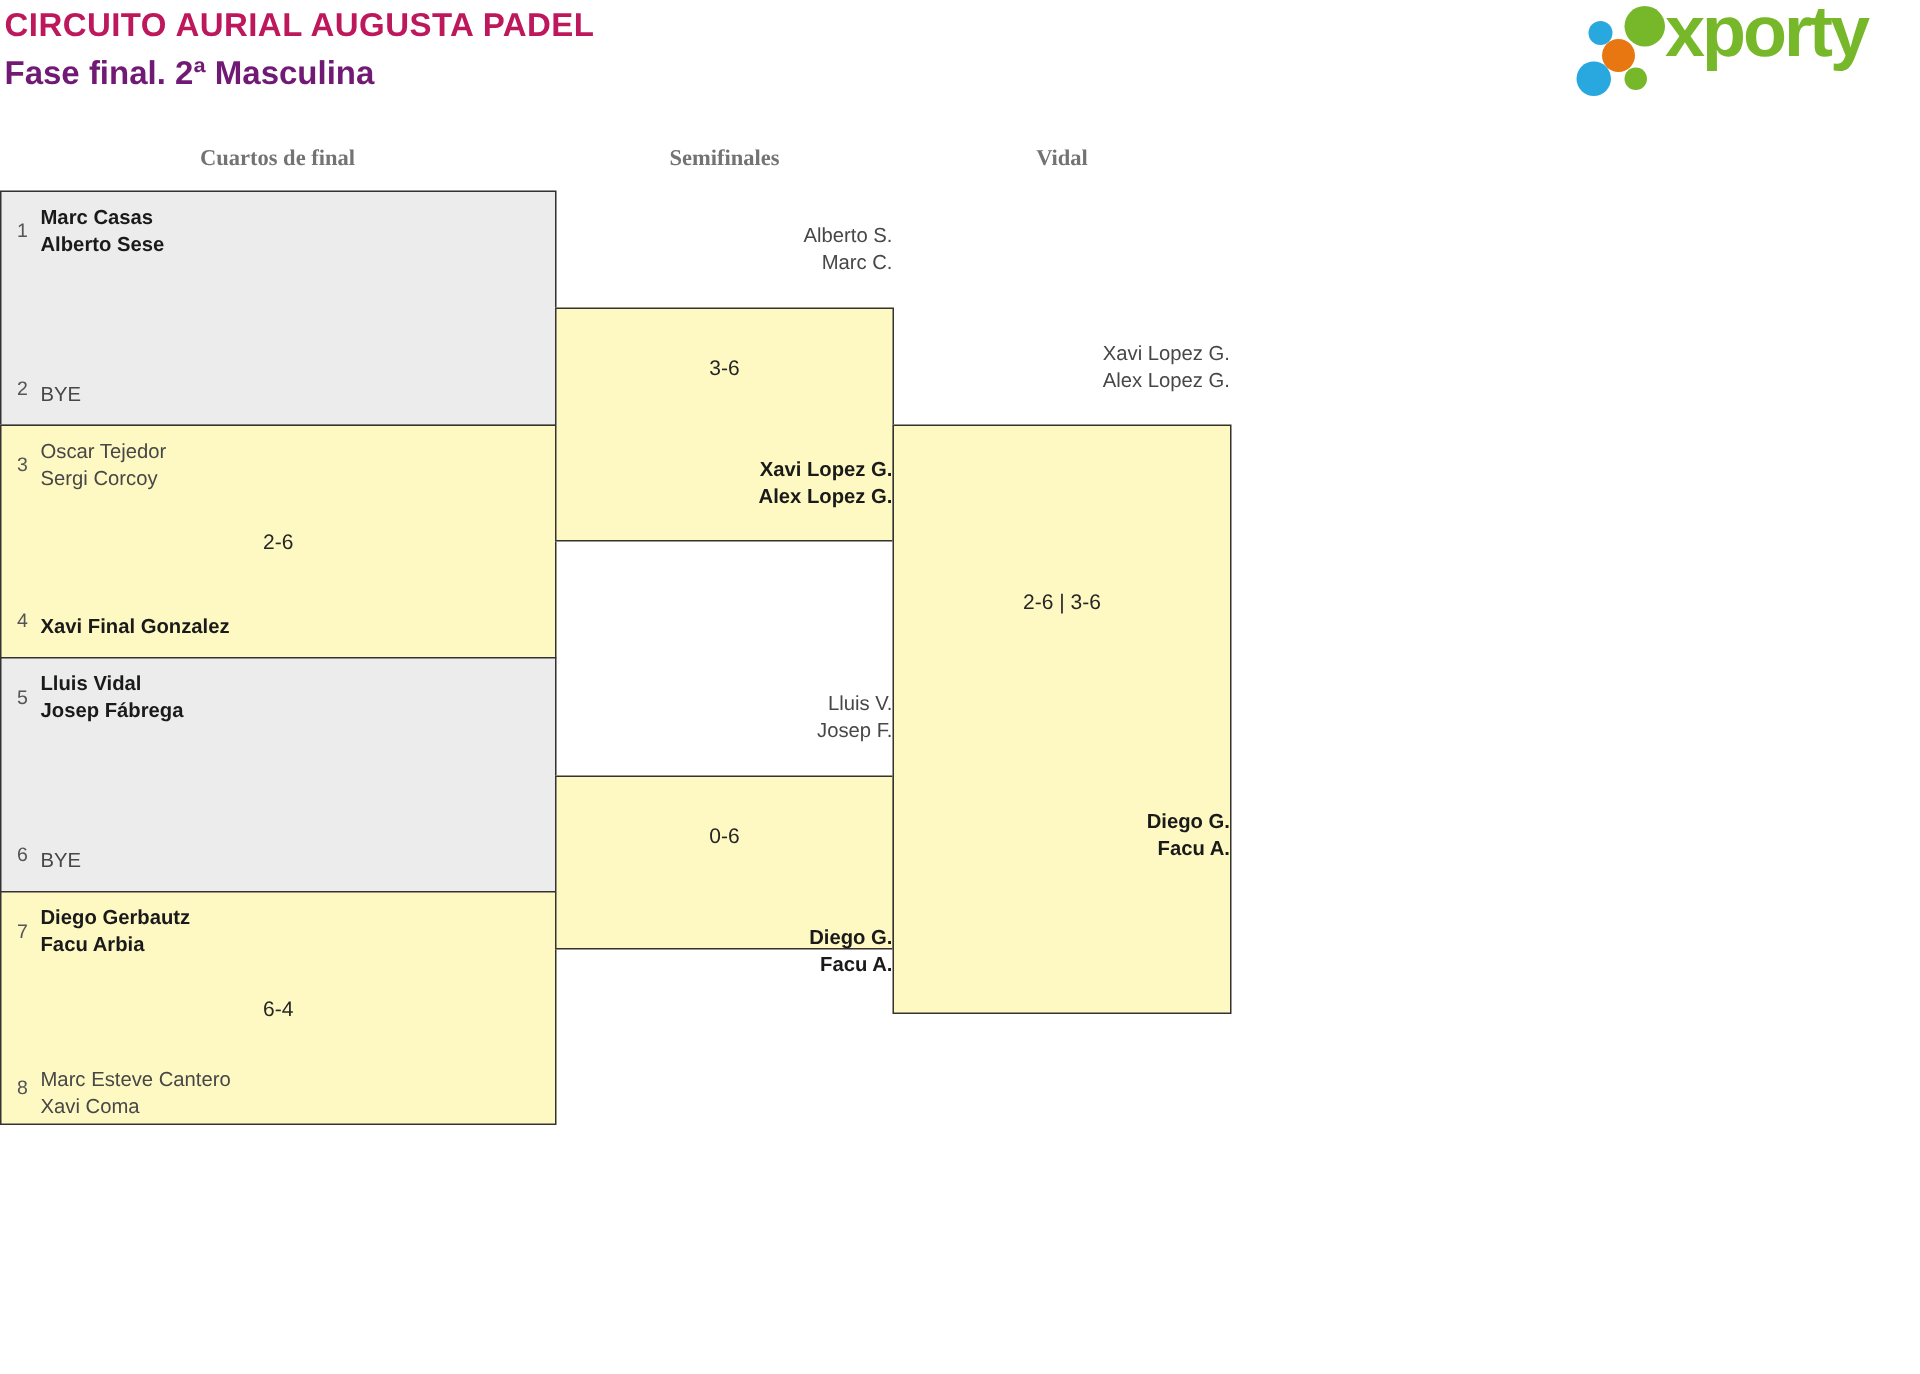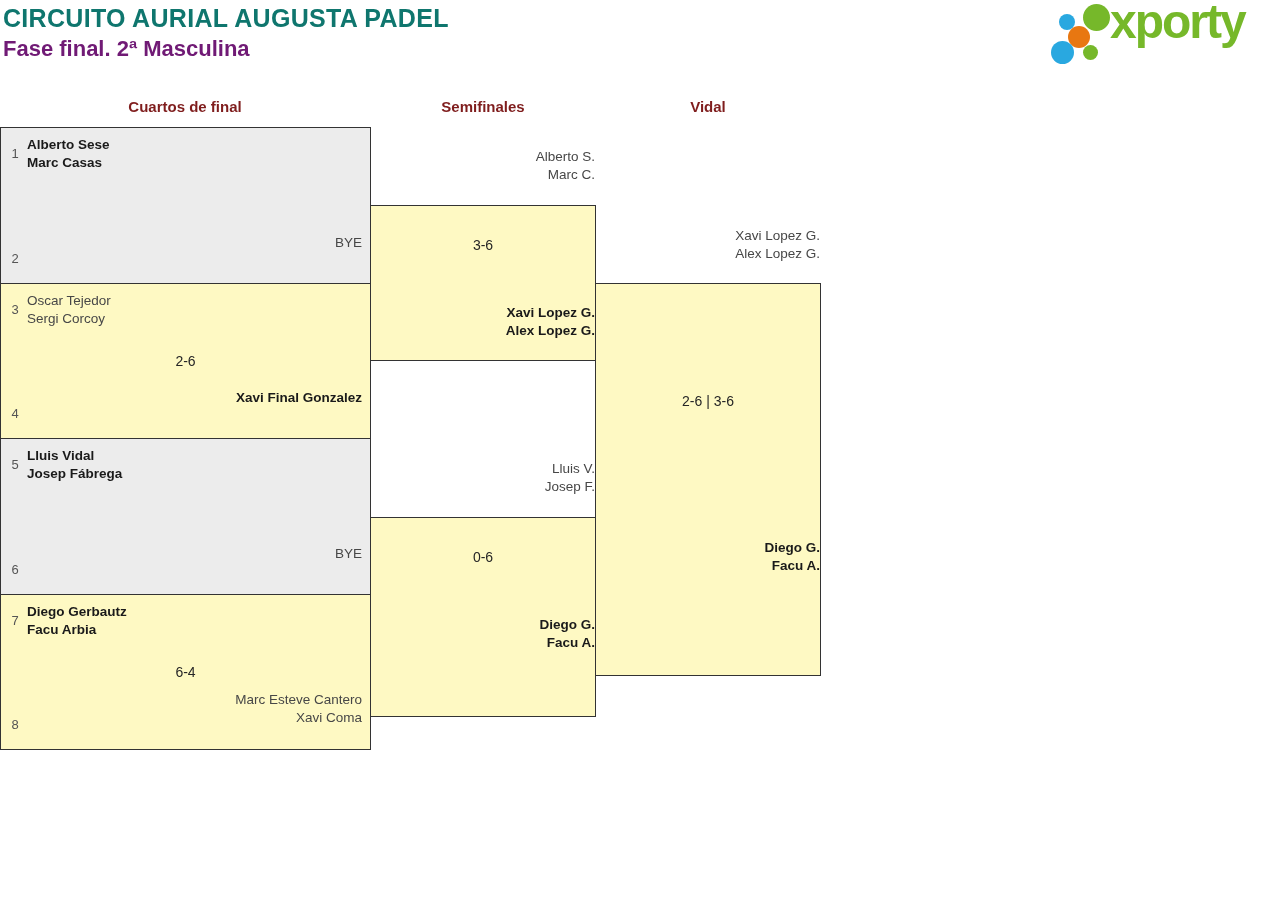--- a/index.html
+++ b/index.html
@@ -2,21 +2,21 @@
 <html><head>
 <meta charset="utf-8">
 <style>
   html, body { margin:0; padding:0; background:#ffffff; }
   body {
     width:1280px; height:916px; position:relative; overflow:hidden;
     font-family:"Liberation Sans", sans-serif; color:#1d1d1d;
   }
   .page-title {
     position:absolute; left:3px; top:4px;
-    font-size:25px; font-weight:700; letter-spacing:0.3px; color:#0f766e;
+    font-size:22px; font-weight:700; letter-spacing:0.3px; color:#be185d;
     white-space:nowrap;
   }
   .page-subtitle {
     position:absolute; left:3px; top:36px;
     font-size:22px; font-weight:700; color:#701a75; white-space:nowrap;
   }
 
   
   .logo { position:absolute; left:1048px; top:0px; width:228px; height:74px; }
   .dot { position:absolute; border-radius:50%; }
@@ -26,52 +26,52 @@
   .dot-blue-big    { left:3px;  top:41px; width:23px; height:23px; }
   .dot-green-small { left:35px; top:45px; width:15px; height:15px; }
   .logo-wordmark {
     position:absolute; left:62px; top:-6px;
     font-size:48px; font-weight:700; letter-spacing:-2px;
   }
 
   
   .round-header {
     position:absolute; top:98px; font-size:15px; font-weight:700;
-    color:#7f1d1d; text-align:center;
+    color:#737373; text-align:center;font-family:Liberation Serif, serif;
   }
   .rh-qf { left:0px;   width:370px; }
   .rh-sf { left:370px; width:226px; }
   .rh-f  { left:595px; width:226px; }
 
   
   .box {
     position:absolute; box-sizing:border-box;
     border:1px solid #333; background:#fef9c3;
   }
   .box.shaded { background:#ececec; }
 
   .qf-box { left:0px; width:371px; }
   #qf1 { top:127px; height:157px; }
   #qf2 { top:283px; height:156px; }
   #qf3 { top:438px; height:157px; }
   #qf4 { top:594px; height:156px; }
 
   .sf-box { left:370px; width:226px; }
   #sf1 { top:205px; height:156px; }
-  #sf2 { top:517px; height:200px; }
+  #sf2 { top:517px; height:116px; }
 
   #final-box { left:595px; top:283px; width:226px; height:393px; }
 
   
   .team-block {
     position:absolute; left:26px; right:8px; height:36px;
     display:flex; flex-direction:column; justify-content:center;
   }
   .team-top    { top:8px; }
-  .team-bottom { bottom:22px;align-items:flex-end; }
+  .team-bottom { bottom:2px; }
   .team-line {
     font-size:13.5px; line-height:18px; color:#474747; white-space:nowrap;
   }
   .winner .team-line { font-weight:700; color:#1a1a1a; }
 
   .seed {
     position:absolute; left:6px; width:16px; text-align:center;
     font-size:13px; line-height:18px; color:#555;
   }
   .seed-top    { top:17px; }
@@ -115,22 +115,22 @@
   <span class="logo-wordmark" style="color: rgb(118, 184, 42);">xporty</span>
 </div>
 
 <div class="round-header rh-qf">Cuartos de final</div>
 <div class="round-header rh-sf">Semifinales</div>
 <div class="round-header rh-f">Vidal</div>
 
 <div id="qf1" class="box qf-box shaded">
   <div class="seed seed-top">1</div>
   <div class="team-block team-top winner">
+    <div class="team-line">Marc Casas</div>
     <div class="team-line">Alberto Sese</div>
-    <div class="team-line">Marc Casas</div>
   </div>
   <div class="seed seed-bottom">2</div>
   <div class="team-block team-bottom">
     <div class="team-line">BYE</div>
   </div>
 </div>
 
 <div id="qf2" class="box qf-box">
   <div class="seed seed-top">3</div>
   <div class="team-block team-top">

